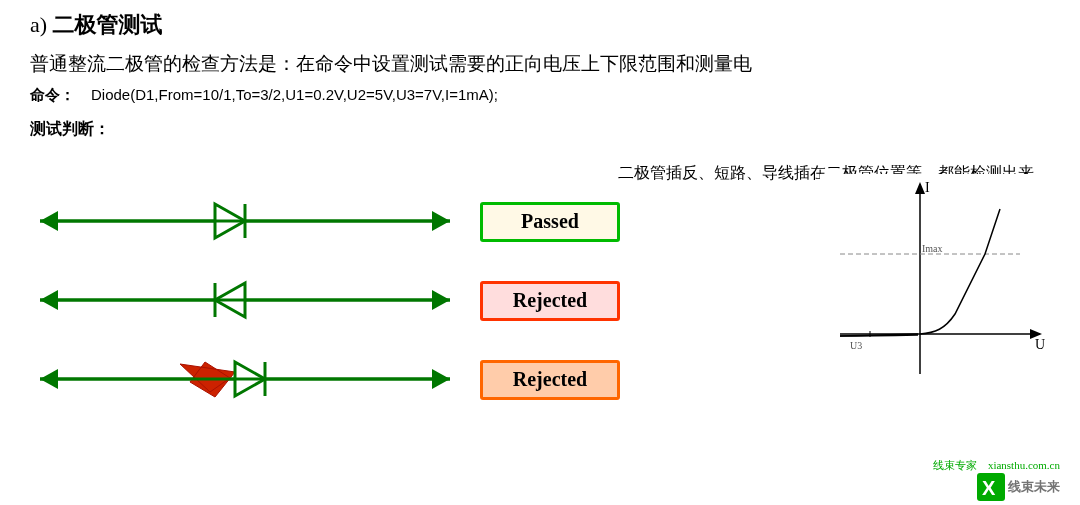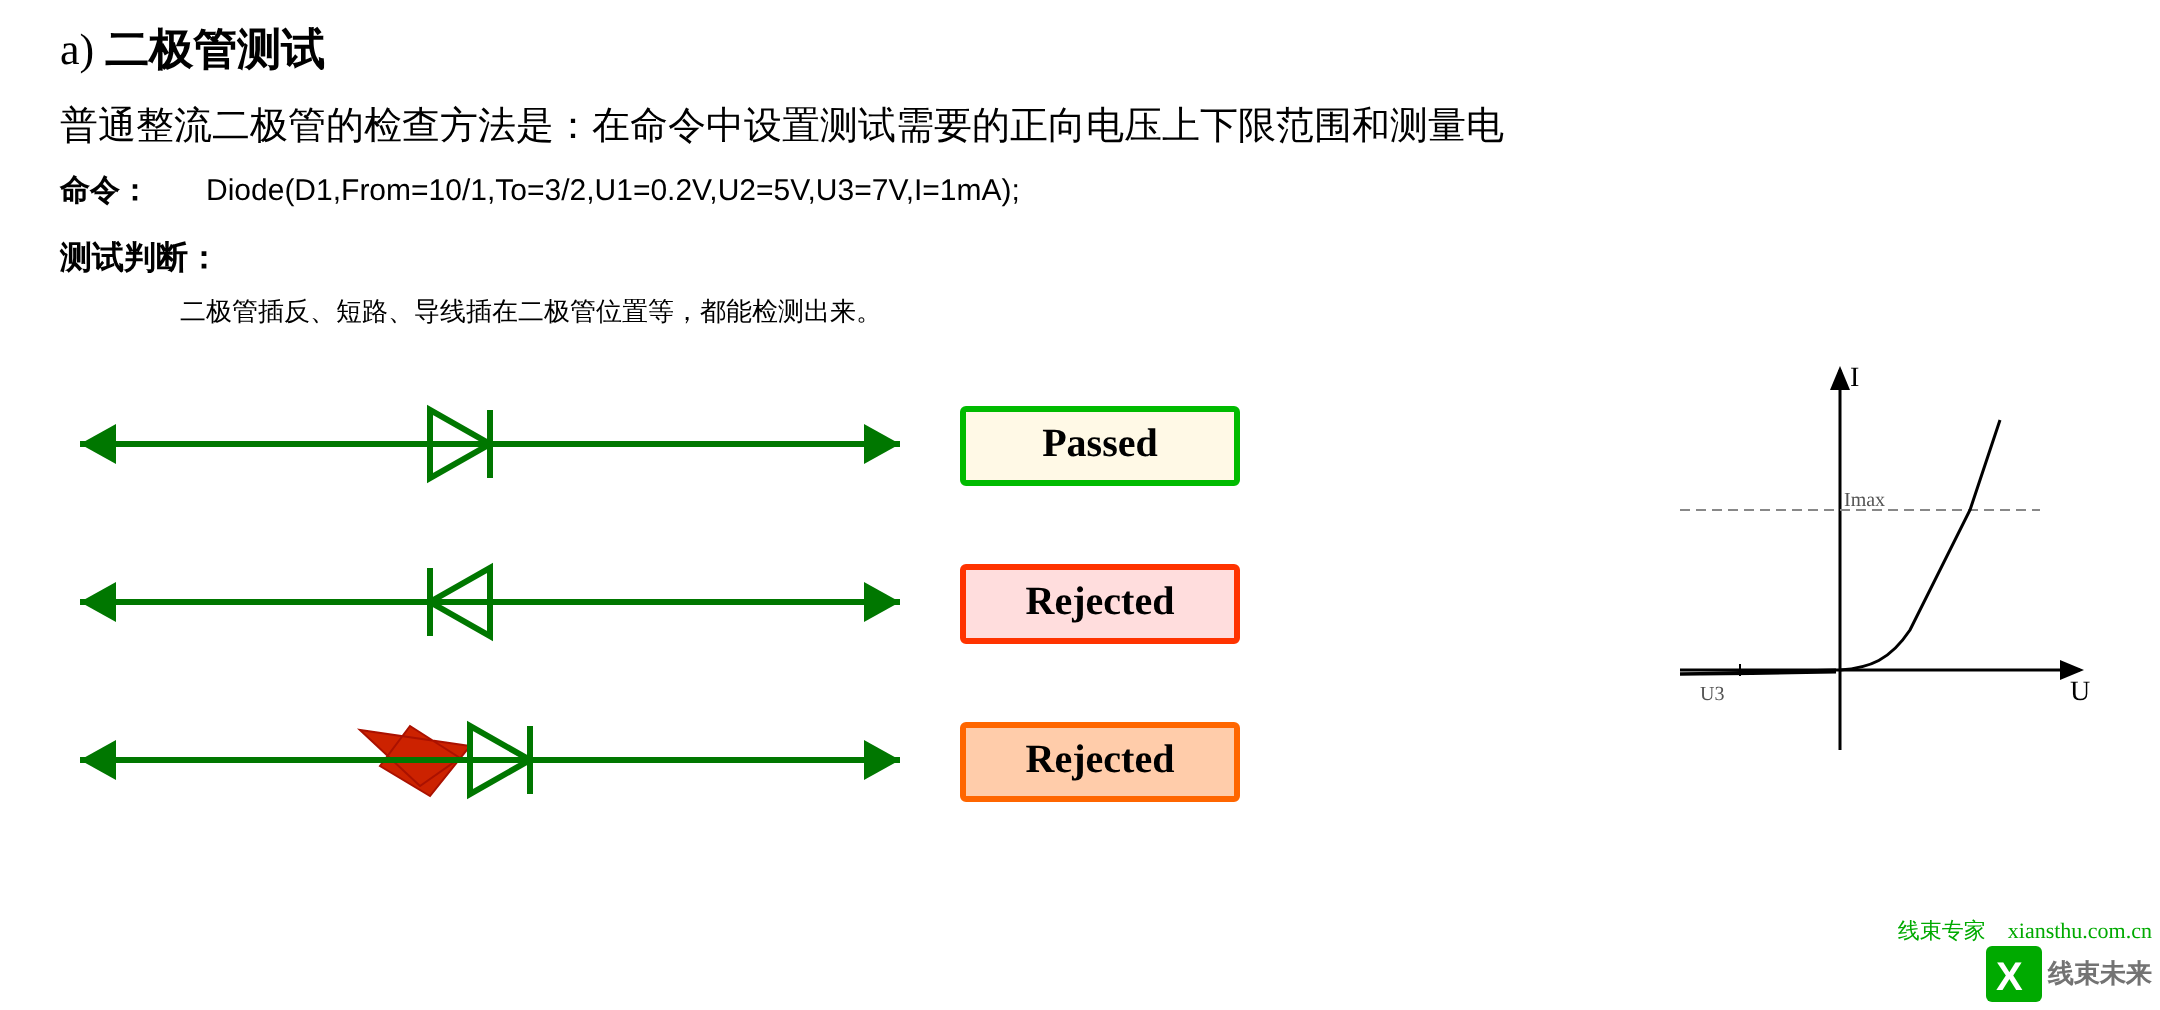--- a/index.html
+++ b/index.html
@@ -32,40 +32,40 @@
       color: #000;
       line-height: 1.7;
       margin-bottom: 6px;
     }
     .command-line {
       font-size: 15px;
       color: #000;
       margin-bottom: 14px;
       display: flex;
       align-items: baseline;
-      gap: 28px;
+      gap: 16px;
     }
     .command-label {
       font-weight: bold;
     }
     .command-text {
       font-family: Liberation Sans, sans-serif;
       font-size: 15px;
     }
     .test-judgment {
       font-size: 16px;
       color: #000;
-      margin-bottom: 7px;
+      margin-bottom: 23px;
       font-weight: bold;
     }
     .test-description {
-      font-size: 13px;
+      font-size: 16px;
       color: #000;
       margin-left: 60px;
-      margin-bottom: 20px;
+      text-align: right;
     }
     .diagrams-area {
       display: flex;
       flex-direction: row;
       align-items: flex-start;
       gap: 10px;
     }
     .circuits-column {
       display: flex;
       flex-direction: column;
@@ -112,21 +112,21 @@
     }
     .chart-area {
       width: 230px;
       height: 220px;
       position: relative;
       margin-top: -10px;
     }
     .watermark {
       position: absolute;
       bottom: 0;
-      right: 0;
+      right: 16px;
       display: flex;
       flex-direction: column;
       align-items: flex-end;
       padding: 4px;
       z-index: 10;
     }
     .watermark-text1 {
       font-size: 11px;
       color: #00aa00;
     }

